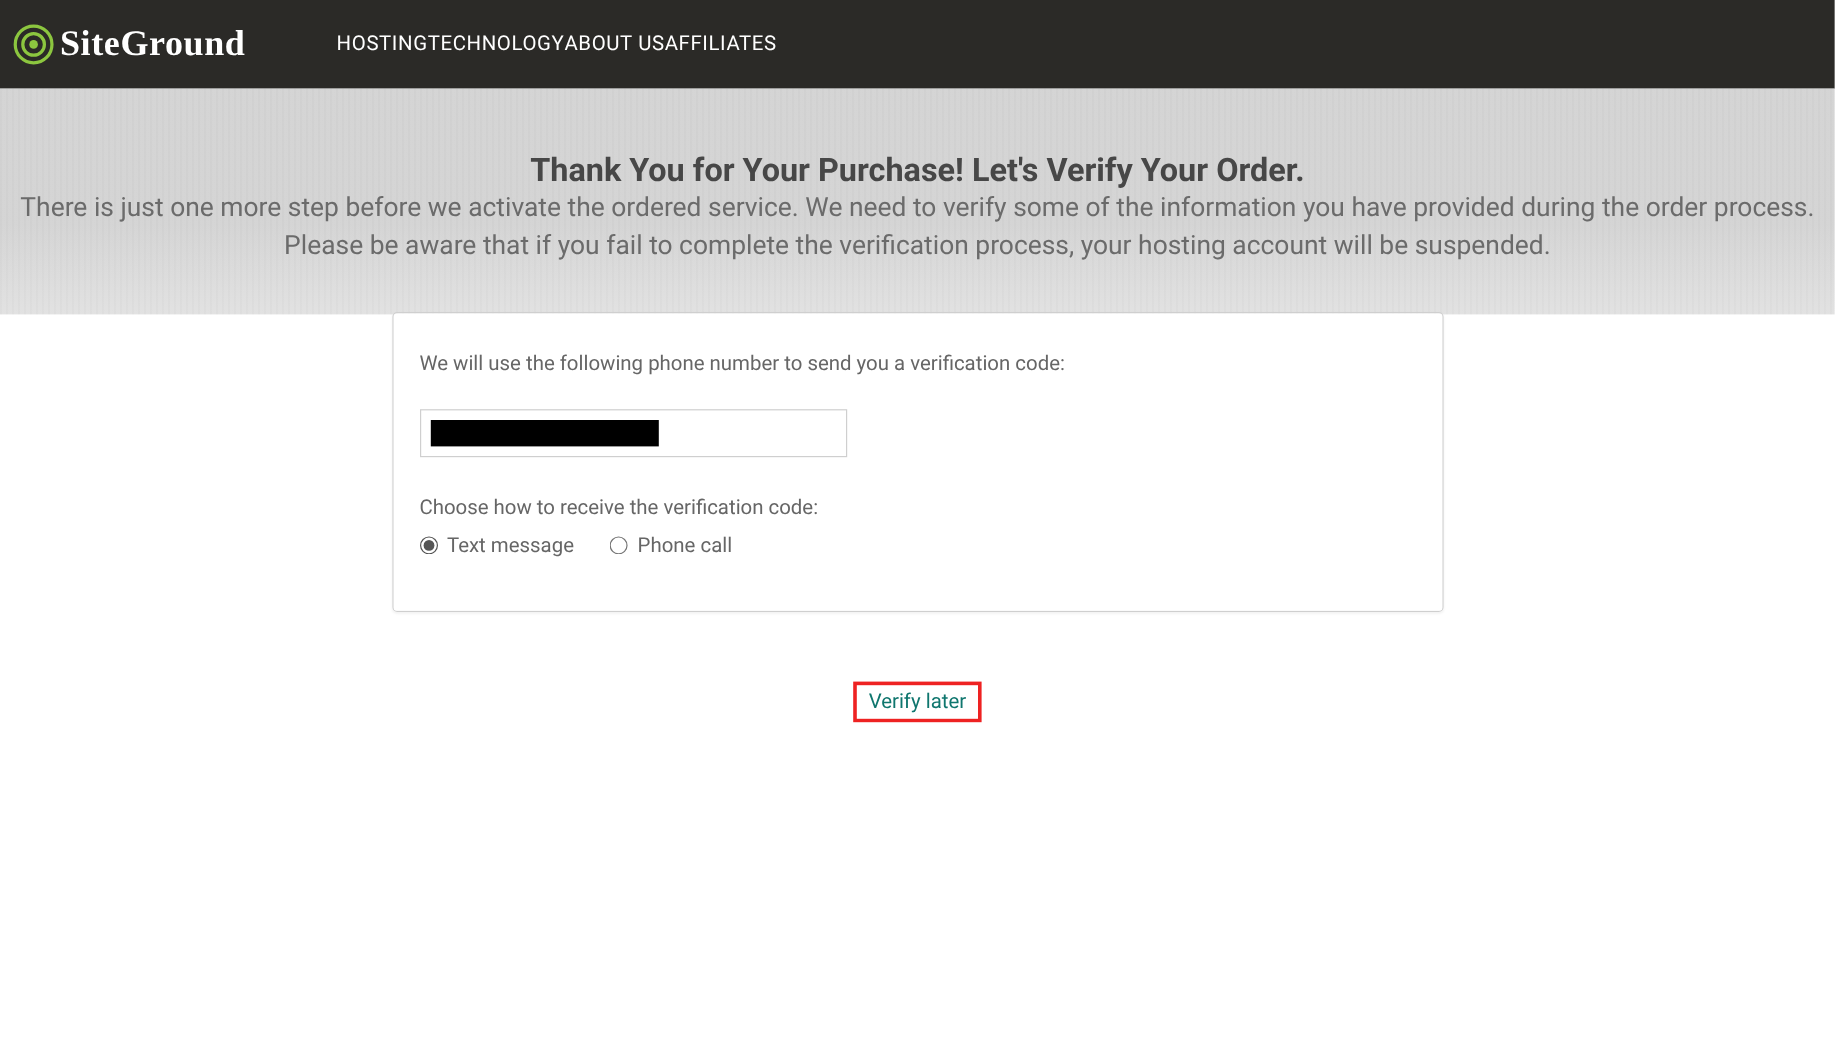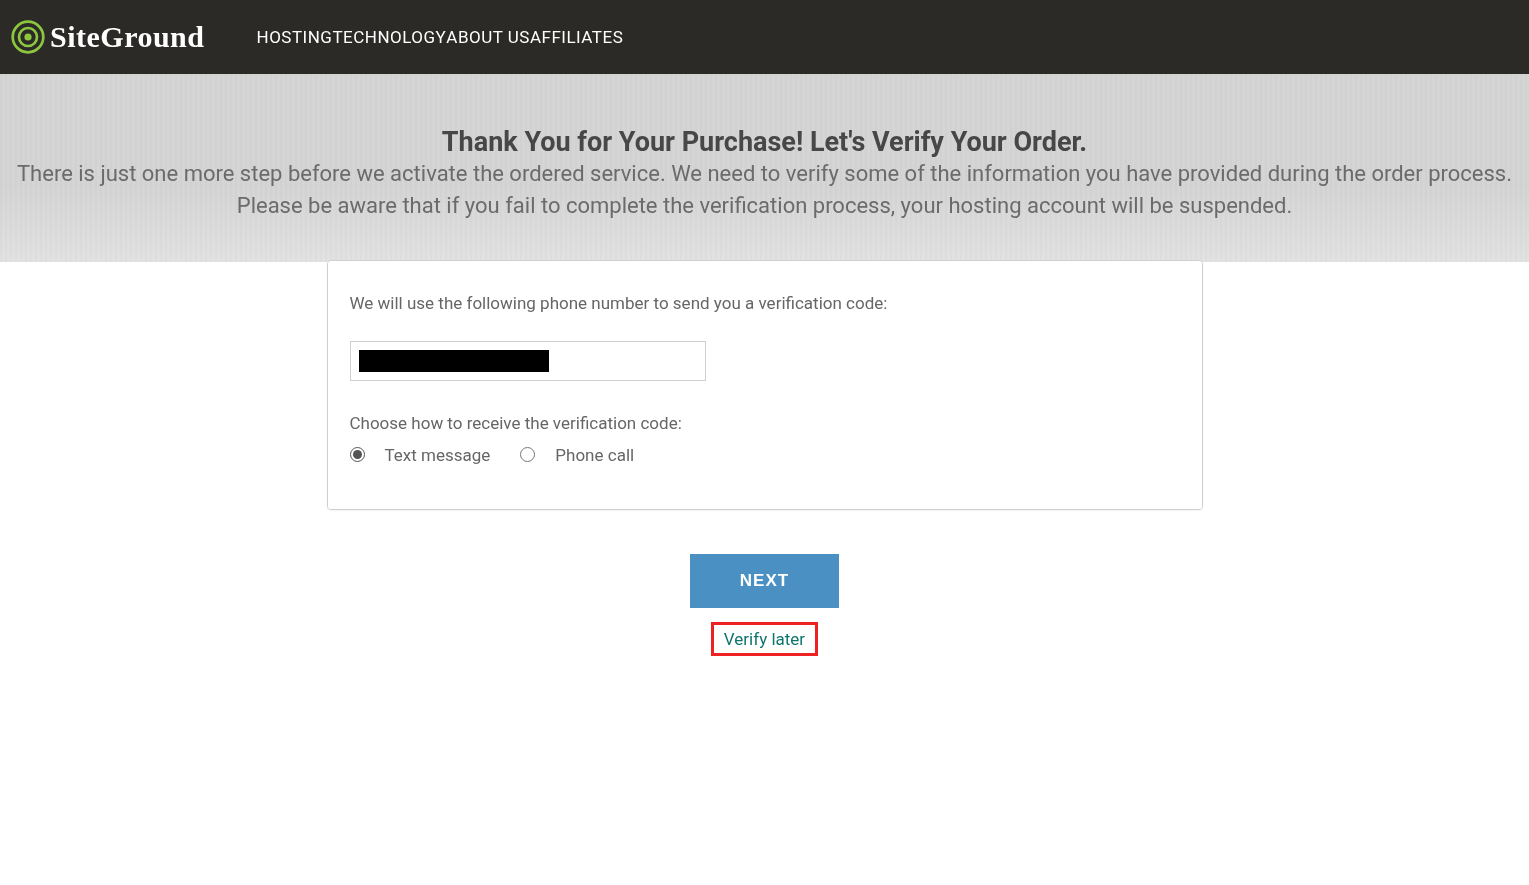--- a/index.html
+++ b/index.html
@@ -1,20 +1,20 @@
 <!DOCTYPE html>
 <html><head>
   <meta charset="utf-8">
   <style>
     * { margin: 0; padding: 0; box-sizing: border-box; }
     body { font-family: -apple-system, BlinkMacSystemFont, "Segoe UI", Roboto, Helvetica, Arial, sans-serif; background: #fff; color: #474747; }
 
     
     .topbar { background: #2b2a27; height: 74px; display: flex; align-items: center; padding: 0 10px 0 6px; }
-    .logo { display: flex; align-items: center; color: #fff; font-size: 34px; font-weight: 400; letter-spacing: 0.5px; margin-right: 52px; margin-left: 4px; }
+    .logo { display: flex; align-items: center; color: #fff; font-size: 34px; font-weight: 400; letter-spacing: 0.5px; margin-right: 76px; margin-left: 4px; }
     .logo svg { height: 36px; width: 36px; margin-right: 4px; }
     .logo-text { font-family: "Comic Sans MS", "Marker Felt", "Bradley Hand", cursive; font-weight: 700; font-size: 30px; }
     .nav { display: flex; }
     .nav a { color: #fff; text-decoration: none; font-size: 17px; letter-spacing: 0.5px; }
 
     
     .hero {
       background: #f0f0f0;
       background-image: repeating-linear-gradient(90deg, #ececec 0, #ececec 2px, #f0f0f0 2px, #f0f0f0 5px),
                         linear-gradient(#f0f0f0 0%, #f0f0f0 60%, #ffffff 100%);
@@ -40,21 +40,21 @@
     .card-header h2 { font-size: 21px; font-weight: 800; color: #474747; }
     .card-body { background: #fff; padding: 32px 22px 44px 22px; color: #666; font-size: 17px; }
     .card-body .lead { margin-bottom: 28px; }
     .phone-input {
       width: 356px; height: 40px; border: 1px solid #cfcfcf; padding: 0 8px; font-size: 17px;
       display: flex; align-items: center; background: #fff;
     }
     .phone-input .redact { background: #000; height: 22px; width: 190px; }
     .choose { margin-top: 32px; margin-bottom: 12px; }
     .radios { display: flex; gap: 30px; align-items: center; margin-top: 8px; }
-    .radio { display: flex; align-items: center; gap: 20px; font-size: 17px; }
+    .radio { display: flex; align-items: center; gap: 8px; font-size: 17px; }
     .radio input { width: 15px; height: 15px; accent-color: #555; }
 
     
     .actions { text-align: center; margin-top: 44px; }
     .next-btn {
       background: #4b90c3; color: #fff; border: none; padding: 17px 50px; font-size: 17px; font-weight: 800;
       letter-spacing: 1px; cursor: pointer;
     }
     .verify-later-wrap { margin-top: 14px; display: inline-block; border: 3px solid #e22; padding: 4px 10px; }
     .verify-later { color: #0f766e; font-size: 17px; text-decoration: none; }
@@ -103,19 +103,18 @@
         <label class="radio">
           <input type="radio" name="method" style="">
           <span>Phone call</span>
         </label>
       </div>
     </div>
   </div>
 </div>
 
 <div class="actions">
-  <button class="next-btn">NEXT</button>
   <div>
     <span class="verify-later-wrap">
       <a href="#" class="verify-later">Verify later</a>
     </span>
   </div>
 </div>
 
 </body></html>

